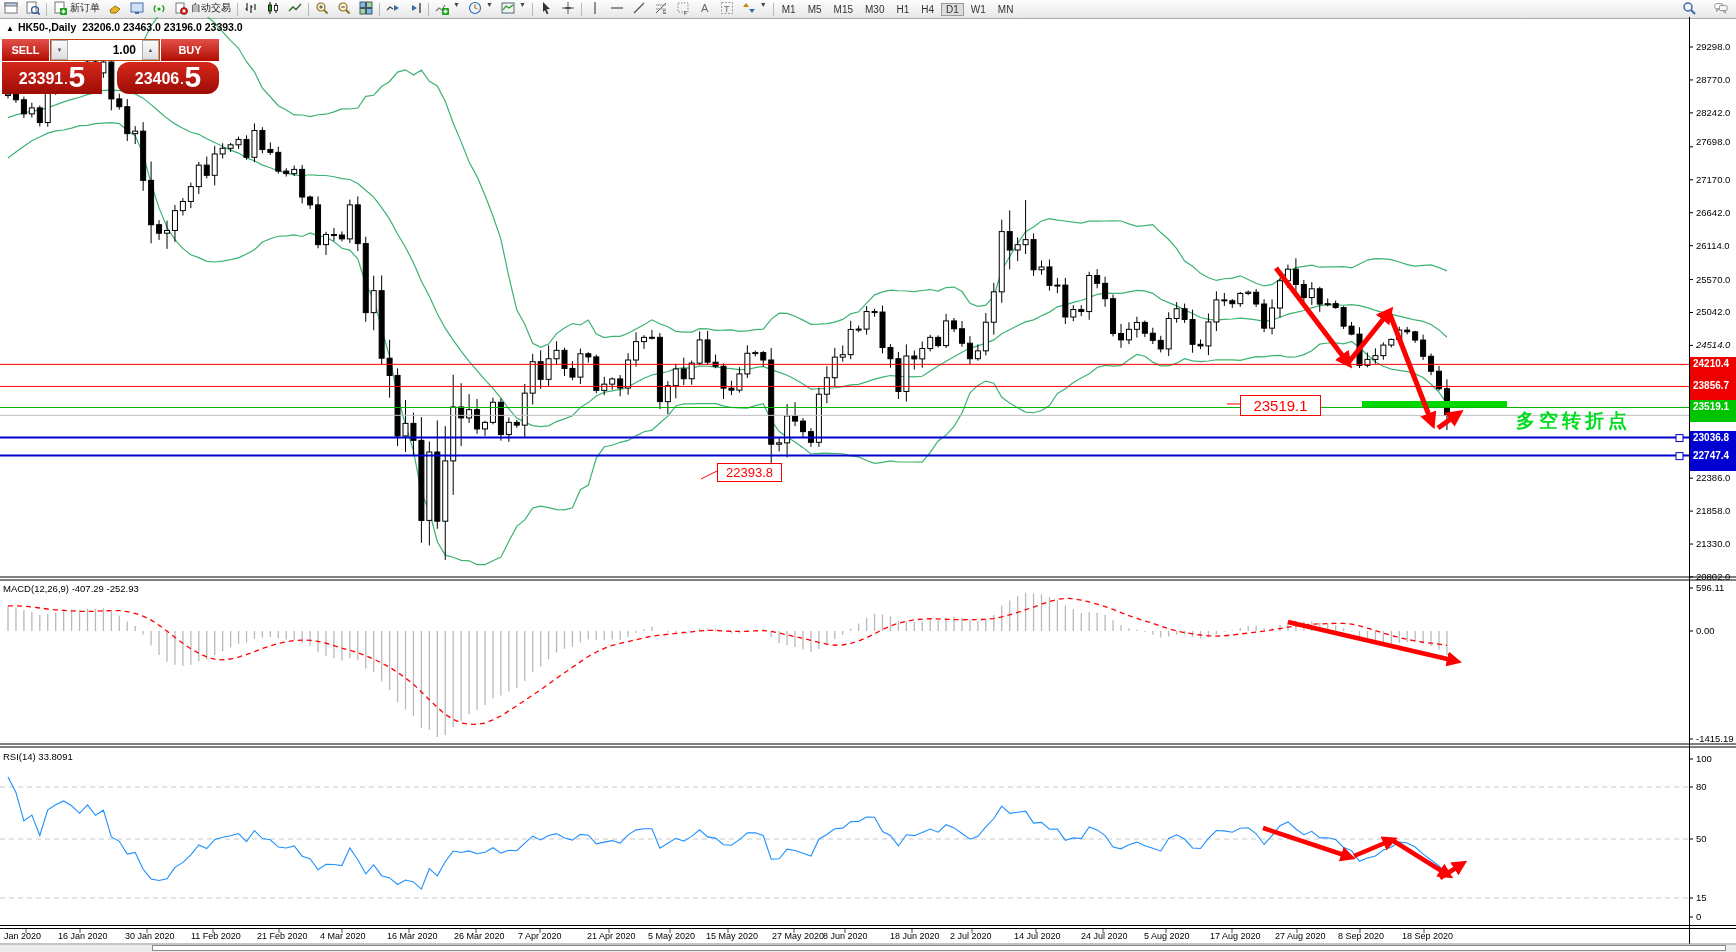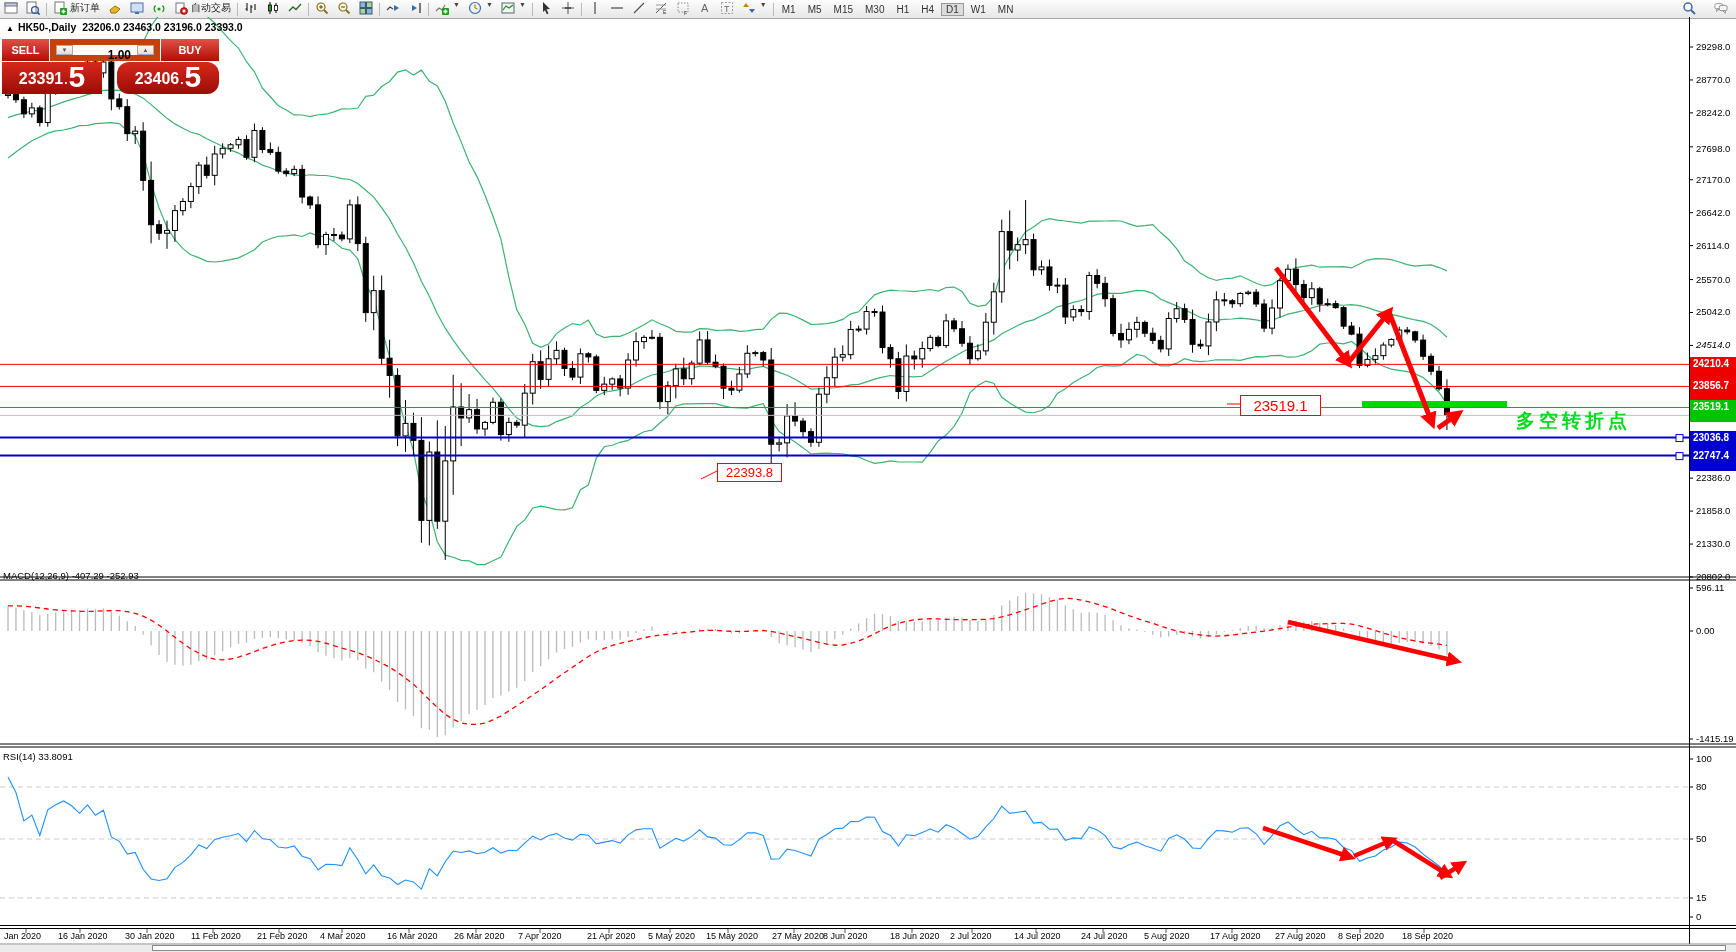--- a/index.html
+++ b/index.html
@@ -19,21 +19,21 @@
   
   #chart-title{position:absolute;left:6px;top:21px;font-size:10.5px;font-weight:600;color:#000;z-index:5;}
   #chart-title .tri{font-size:8px;margin-right:4px;}
   .panelabel{position:absolute;left:3px;font-size:9.5px;color:#000;z-index:5;}
   
   #ocp{position:absolute;left:2px;top:39px;width:217px;height:61px;z-index:10;font-weight:bold;}
   #ocp .row1{display:flex;height:22px;}
   .redbtn{background:linear-gradient(#e25048,#b20d03);color:#fff;display:flex;align-items:center;justify-content:center;font-size:11px;}
   #sellbtn{width:47px;border-right:1px solid #fff;}
   #buybtn{width:58px;border-left:1px solid #fff;}
-  #volbox{flex:1;background:#fff;border:6px solid #c2410c;display:flex;align-items:stretch;}
+  #volbox{flex:1;background:#fff;border:1px solid #c2410c;display:flex;align-items:stretch;}
   .spin{width:15px;background:linear-gradient(#fafafa,#dedede);border:1px solid #aaa;color:#557;
         font-size:6px;display:flex;align-items:center;justify-content:center;}
   #volval{flex:1;text-align:right;font-weight:bold;font-size:12px;padding:3px 6px 0 0;color:#000;}
   #ocp .row2{display:flex;height:32px;margin-top:1px;gap:12px;}
   .pricebig{background:linear-gradient(#d6281c,#9c0c05);color:#fff;display:flex;align-items:flex-end;justify-content:center;padding-bottom:2px;}
   #sellprice{width:106px;margin-right:3px;}
   #buyprice{width:108px;border-radius:12px;}
   .pmain{font-size:16px;line-height:26px;}
   .pdot{font-size:12px;line-height:24px;margin:0 1px;}
   .pbig{font-size:30px;line-height:30px;font-weight:bold;}
@@ -301,21 +301,21 @@
           <span class="pbig">5</span>
       </div>
       <div id="buyprice" class="pricebig">
         <span class="pmain">23406</span>
           <span class="pdot">.</span>
           <span class="pbig">5</span>
       </div>
     </div>
   </div>
 
-  <div class="panelabel" style="top:570px">MACD(12,26,9) -407.29 -252.93</div>
+  <div class="panelabel" style="top:583px">MACD(12,26,9) -407.29 -252.93</div>
   <div class="panelabel" style="top:751px">RSI(14) 33.8091</div>
 
   <svg id="chart" width="1736" height="952" style="position:absolute;left:0;top:0;z-index:1">
       <defs>
         <marker id="ah" viewBox="0 0 10 10" refX="6" refY="5" markerWidth="3.4" markerHeight="3.4" orient="auto">
           <path d="M0,0L10,5L0,10z" fill="#ff0000"></path>
         </marker>
         <clipPath id="cmain">
           <rect x="0" y="17" width="1689" height="560"></rect>
         </clipPath>
@@ -966,21 +966,21 @@
     </svg>
 
   <div id="ann23519" class="redbox">23519.1</div>
   <div id="ann22393" class="redbox">22393.8</div>
   <div id="turnpoint">多空转折点</div>
 
   <div id="axis-labels">
       <div class="axlabel" style="top: 41px;">29298.0</div>
       <div class="axlabel" style="top: 73.9362px;">28770.0</div>
       <div class="axlabel" style="top: 106.872px;">28242.0</div>
-      <div class="axlabel" style="top: 143px; text-align: center;">27698.0</div>
+      <div class="axlabel" style="top: 136px; text-align: center;">27698.0</div>
       <div class="axlabel" style="top: 173.743px;">27170.0</div>
       <div class="axlabel" style="top: 206.679px;">26642.0</div>
       <div class="axlabel" style="top: 239.615px;">26114.0</div>
       <div class="axlabel" style="top: 273.549px;">25570.0</div>
       <div class="axlabel" style="top: 306.486px;">25042.0</div>
       <div class="axlabel" style="top: 339.422px; font-style: italic;">24514.0</div>
       <div class="axlabel" style="top: 372.358px;">23986.0</div>
       <div class="axlabel" style="top: 447px;">22914.0</div>
       <div class="axlabel" style="top: 472.165px;">22386.0</div>
       <div class="axlabel" style="top: 505.101px;">21858.0</div>

